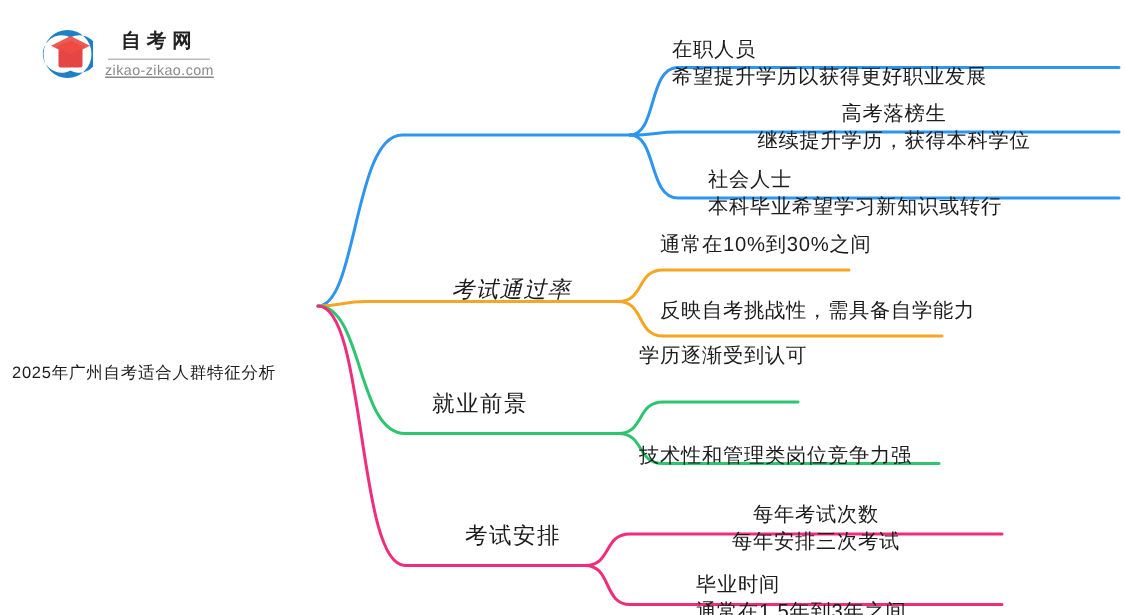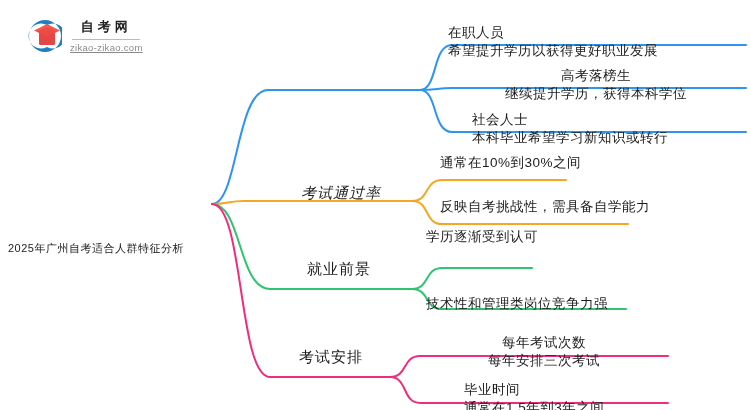--- a/index.html
+++ b/index.html
@@ -58,22 +58,22 @@
     <div class="logo-text">
       <span class="logo-title">自考网</span>
       <span class="logo-divider"></span>
       <span class="logo-domain">zikao-zikao.com</span>
     </div>
   </div>
 
   <div class="node root">2025年广州自考适合人群特征分析</div>
 
   <div class="node blabel" style="left:301px;top:184px;font-style:italic;">考试通过率</div>
-  <div class="node blabel" style="left:307px;top:260px;">就业前景</div>
-  <div class="node blabel" style="left:299px;top:348px;font-family:Liberation Mono, monospace;">考试安排</div>
+  <div class="node blabel" style="left:288px;top:260px;">就业前景</div>
+  <div class="node blabel" style="left:310px;top:348px;font-family:Liberation Mono, monospace;">考试安排</div>
 
   <div class="row" style="left:448px;top:24px;width:296px;">
     <span>在职人员</span>
     <span>希望提升学历以获得更好职业发展</span>
   </div>
   <div class="row" style="left:448px;top:67px;width:296px;align-items:center;">
     <span>高考落榜生</span>
     <span>继续提升学历，获得本科学位</span>
   </div>
   <div class="row" style="left:472px;top:111px;width:296px;">

